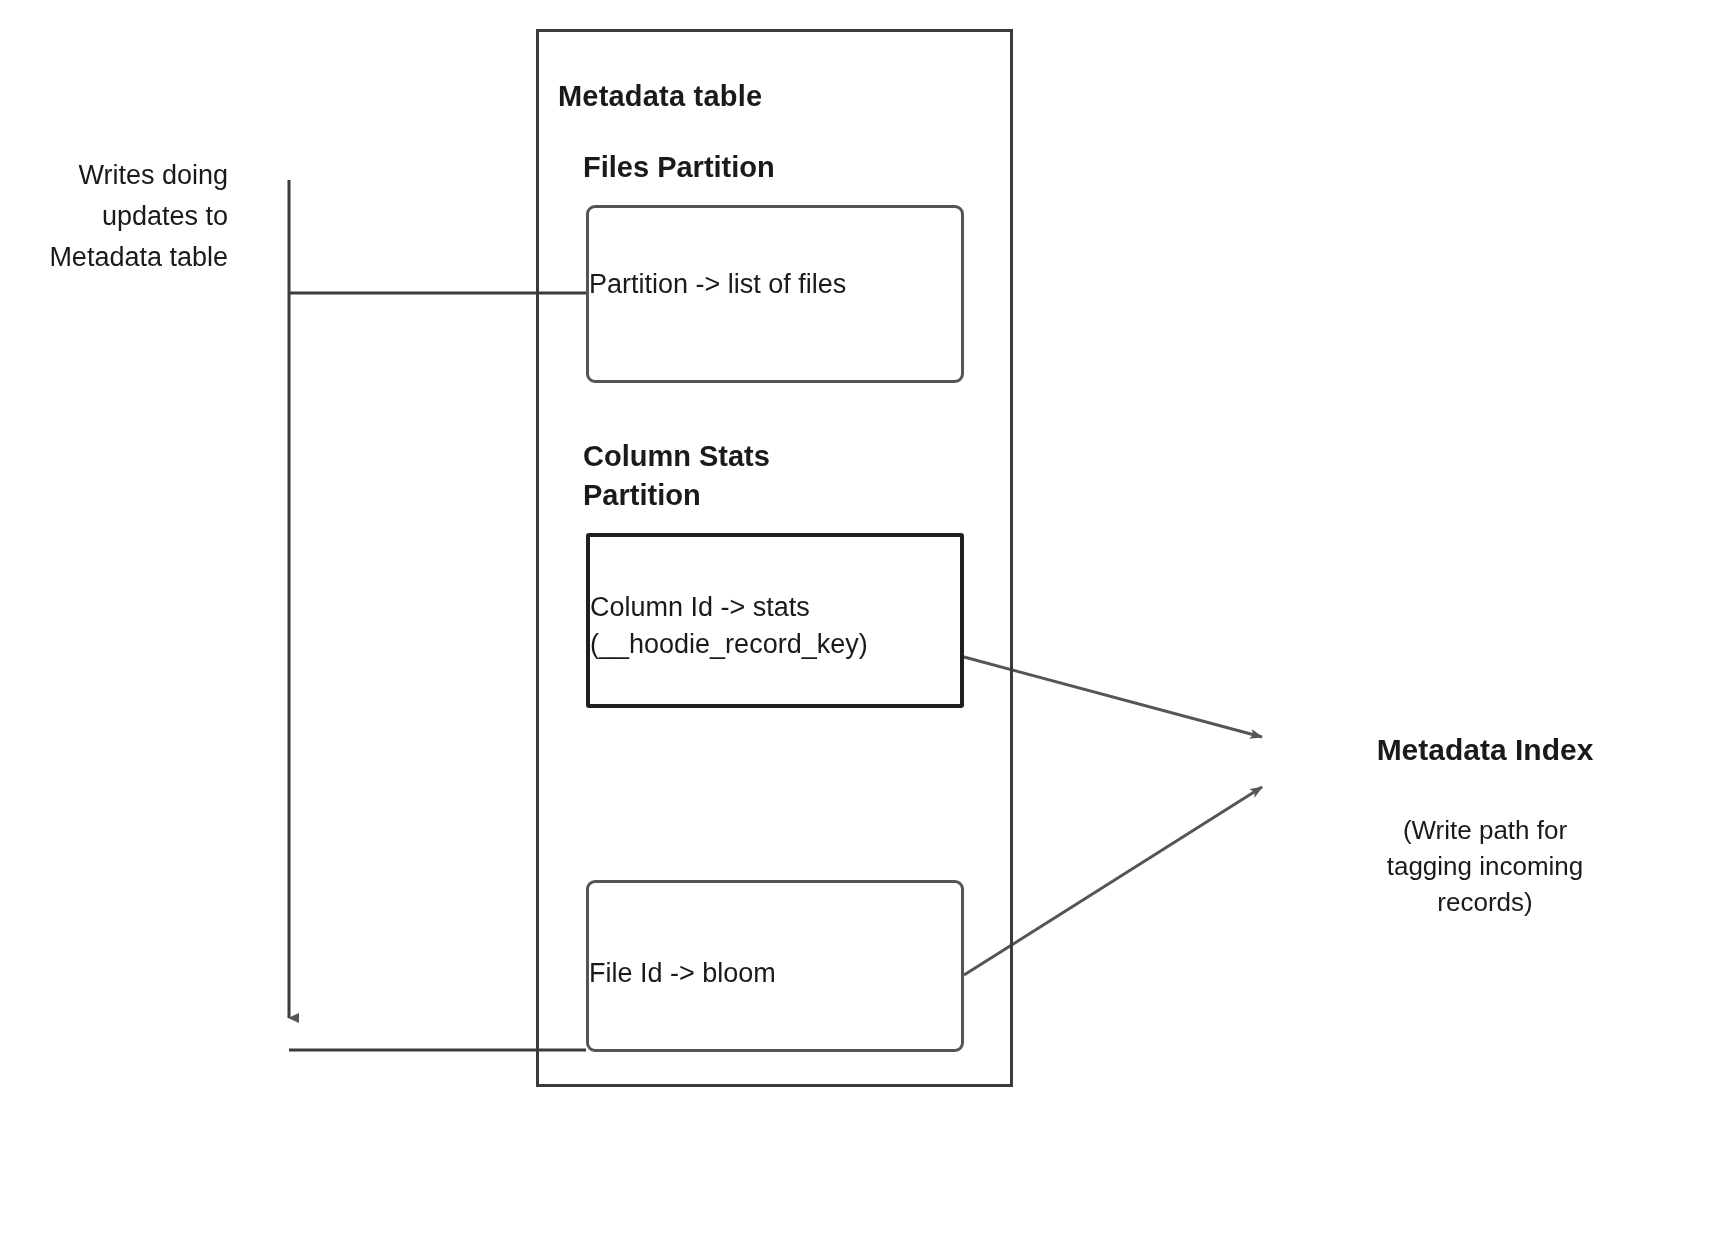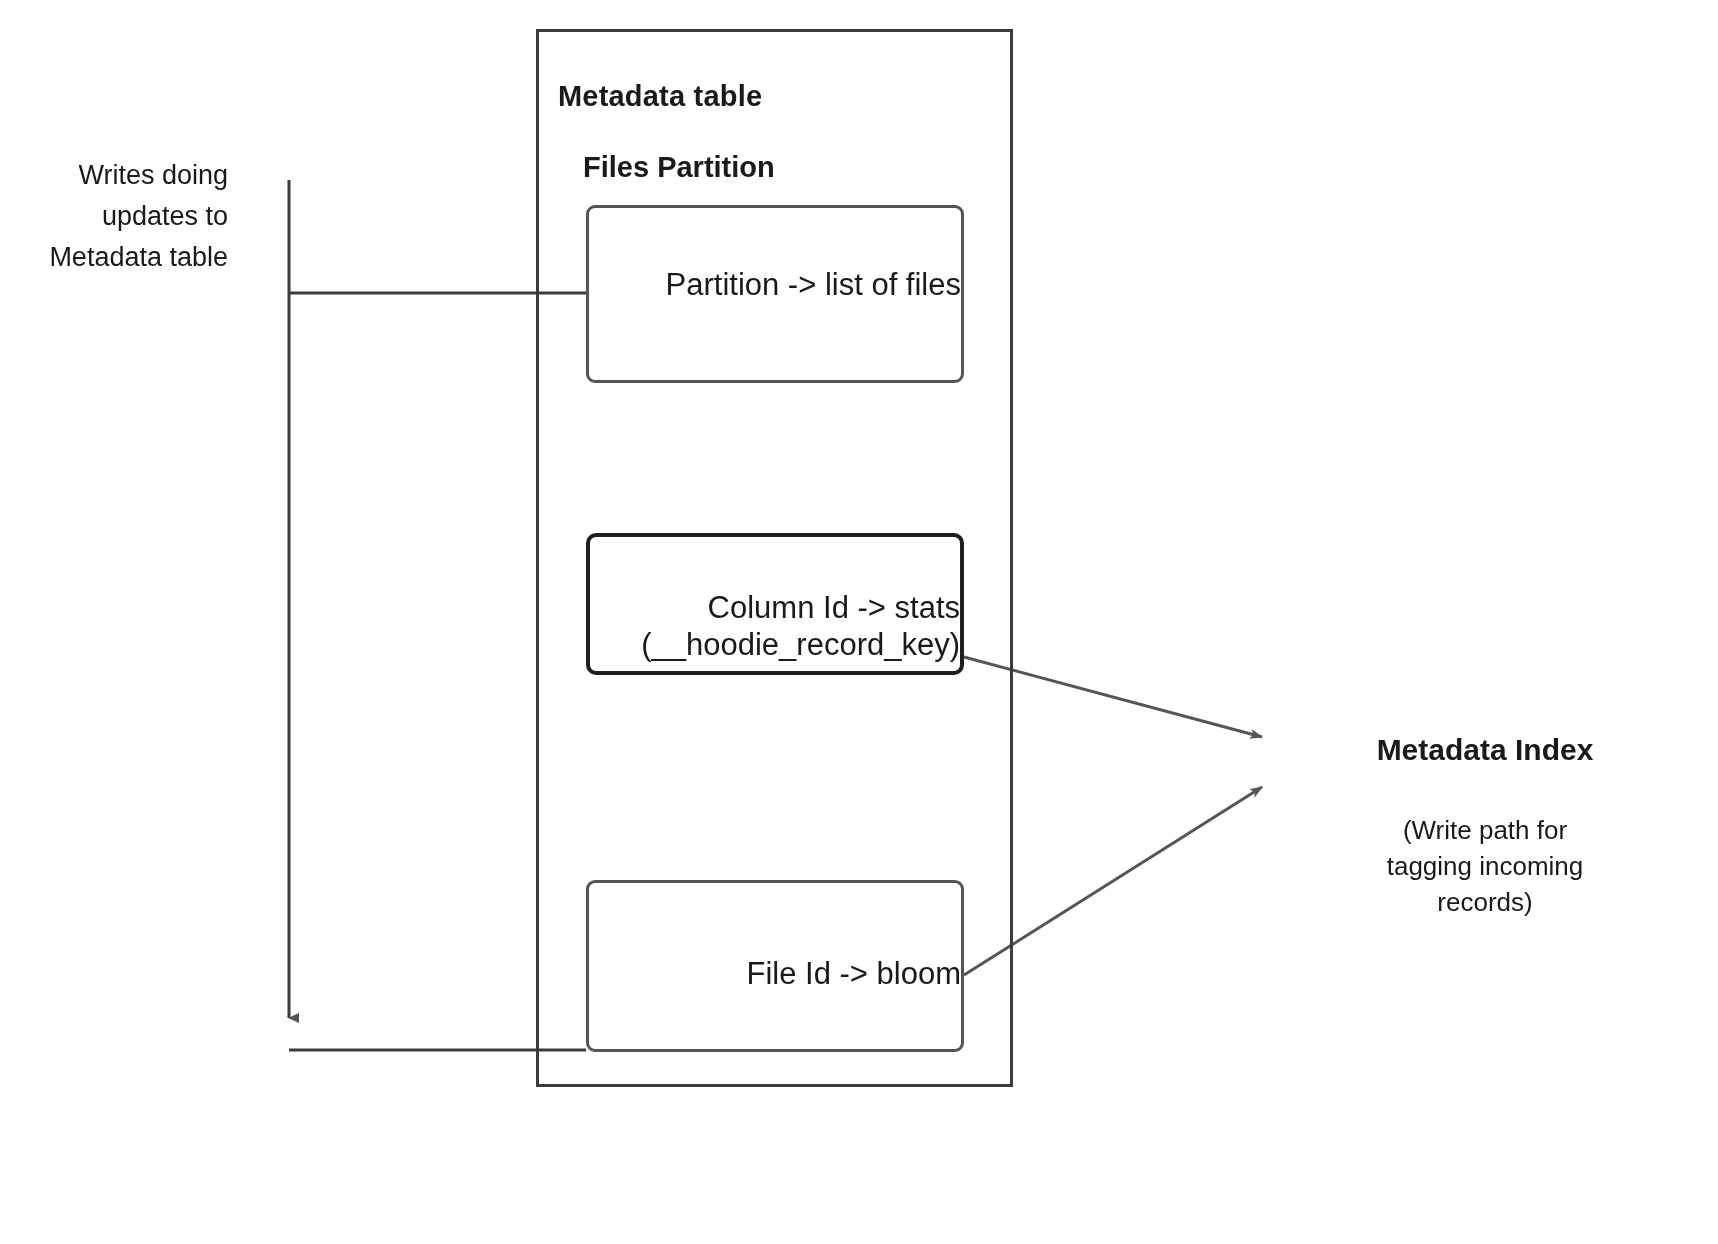--- a/index.html
+++ b/index.html
@@ -51,27 +51,27 @@
 
   .inner-box{
     position:absolute;
     left:586px;width:378px;
     border:3px solid #555555;
     border-radius:9px;
     box-sizing:border-box;
     background:#ffffff;
   }
   #files-box{top:205px;height:178px;}
-  #colstats-box{top:533px;height:142px;border:4px solid #1f1f1f;border-radius:10px;}
+  #colstats-box{top:533px;height:175px;border:4px solid #1f1f1f;border-radius:3px;}
   #bloom-box{top:880px;height:172px;}
 
   .inner-label{
     position:absolute;left:0;width:100%;
-    text-align:right;
-    font-size:31px;line-height:37px;
+    text-align:left;
+    font-size:27px;line-height:37px;
     color:#1a1a1a;
   }
   #files-label{top:58px;}
   #colstats-label{top:52px;}
   #bloom-label{top:72px;}
 
   
   #metadata-index-title{
     left:1285px;top:733px;width:400px;
     text-align:center;
@@ -126,20 +126,22 @@
   <div id="metadata-table-box"></div>
 
   <div class="txt" id="metadata-table-title">Metadata table</div>
 
   <div class="txt partition-title" id="files-partition-title" style="white-space:pre-line">Files Partition</div>
 
   <div class="inner-box" id="files-box">
     <div class="inner-label" id="files-label" style="white-space:pre-line">Partition -&gt; list of files</div>
   </div>
 
+  <div class="txt partition-title" id="colstats-partition-title" style="white-space:pre-line">Column Stats
+Partition</div>
 
   <div class="inner-box" id="colstats-box">
     <div class="inner-label" id="colstats-label" style="white-space:pre-line">Column Id  -&gt; stats
 (__hoodie_record_key)</div>
   </div>
 
 
   <div class="inner-box" id="bloom-box">
     <div class="inner-label" id="bloom-label" style="white-space:pre-line">File Id -&gt; bloom</div>
   </div>

